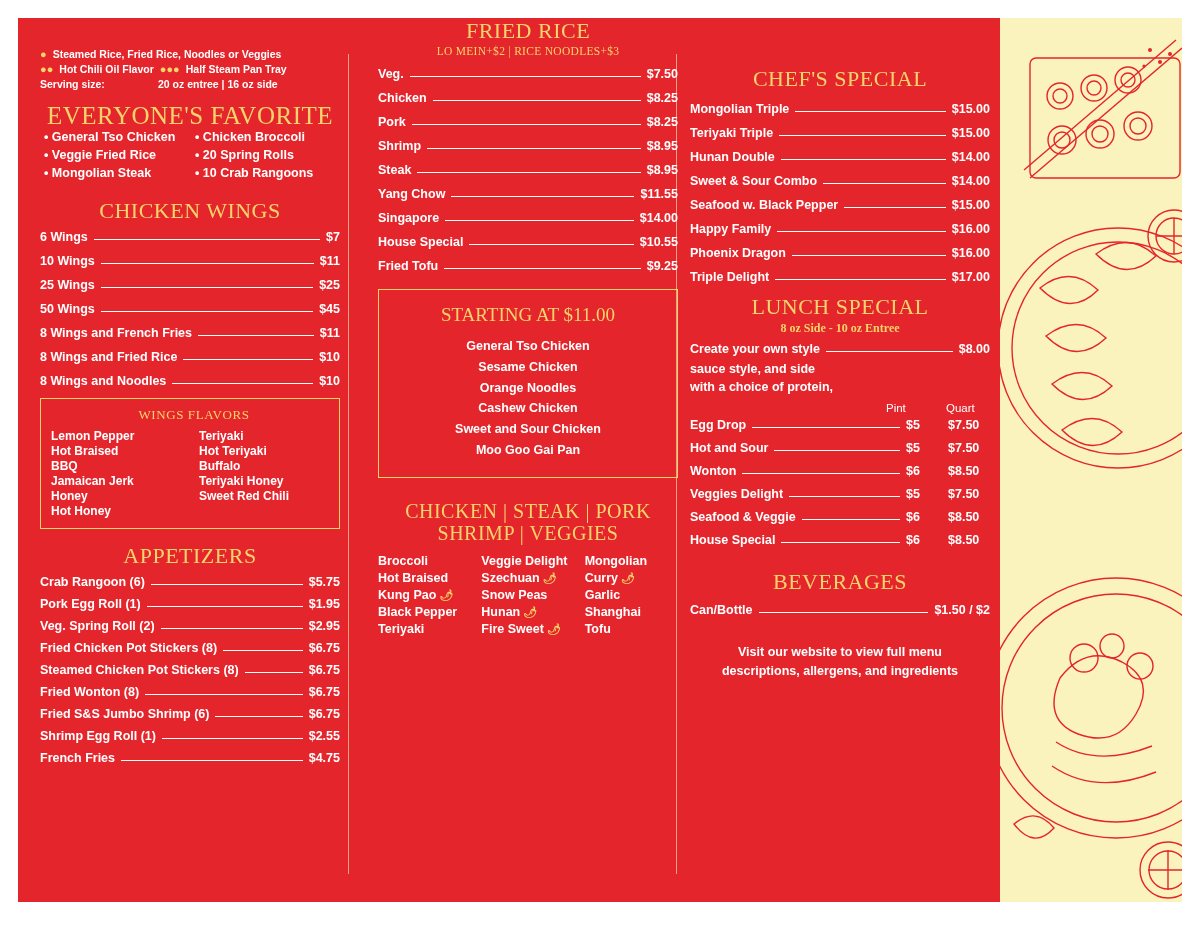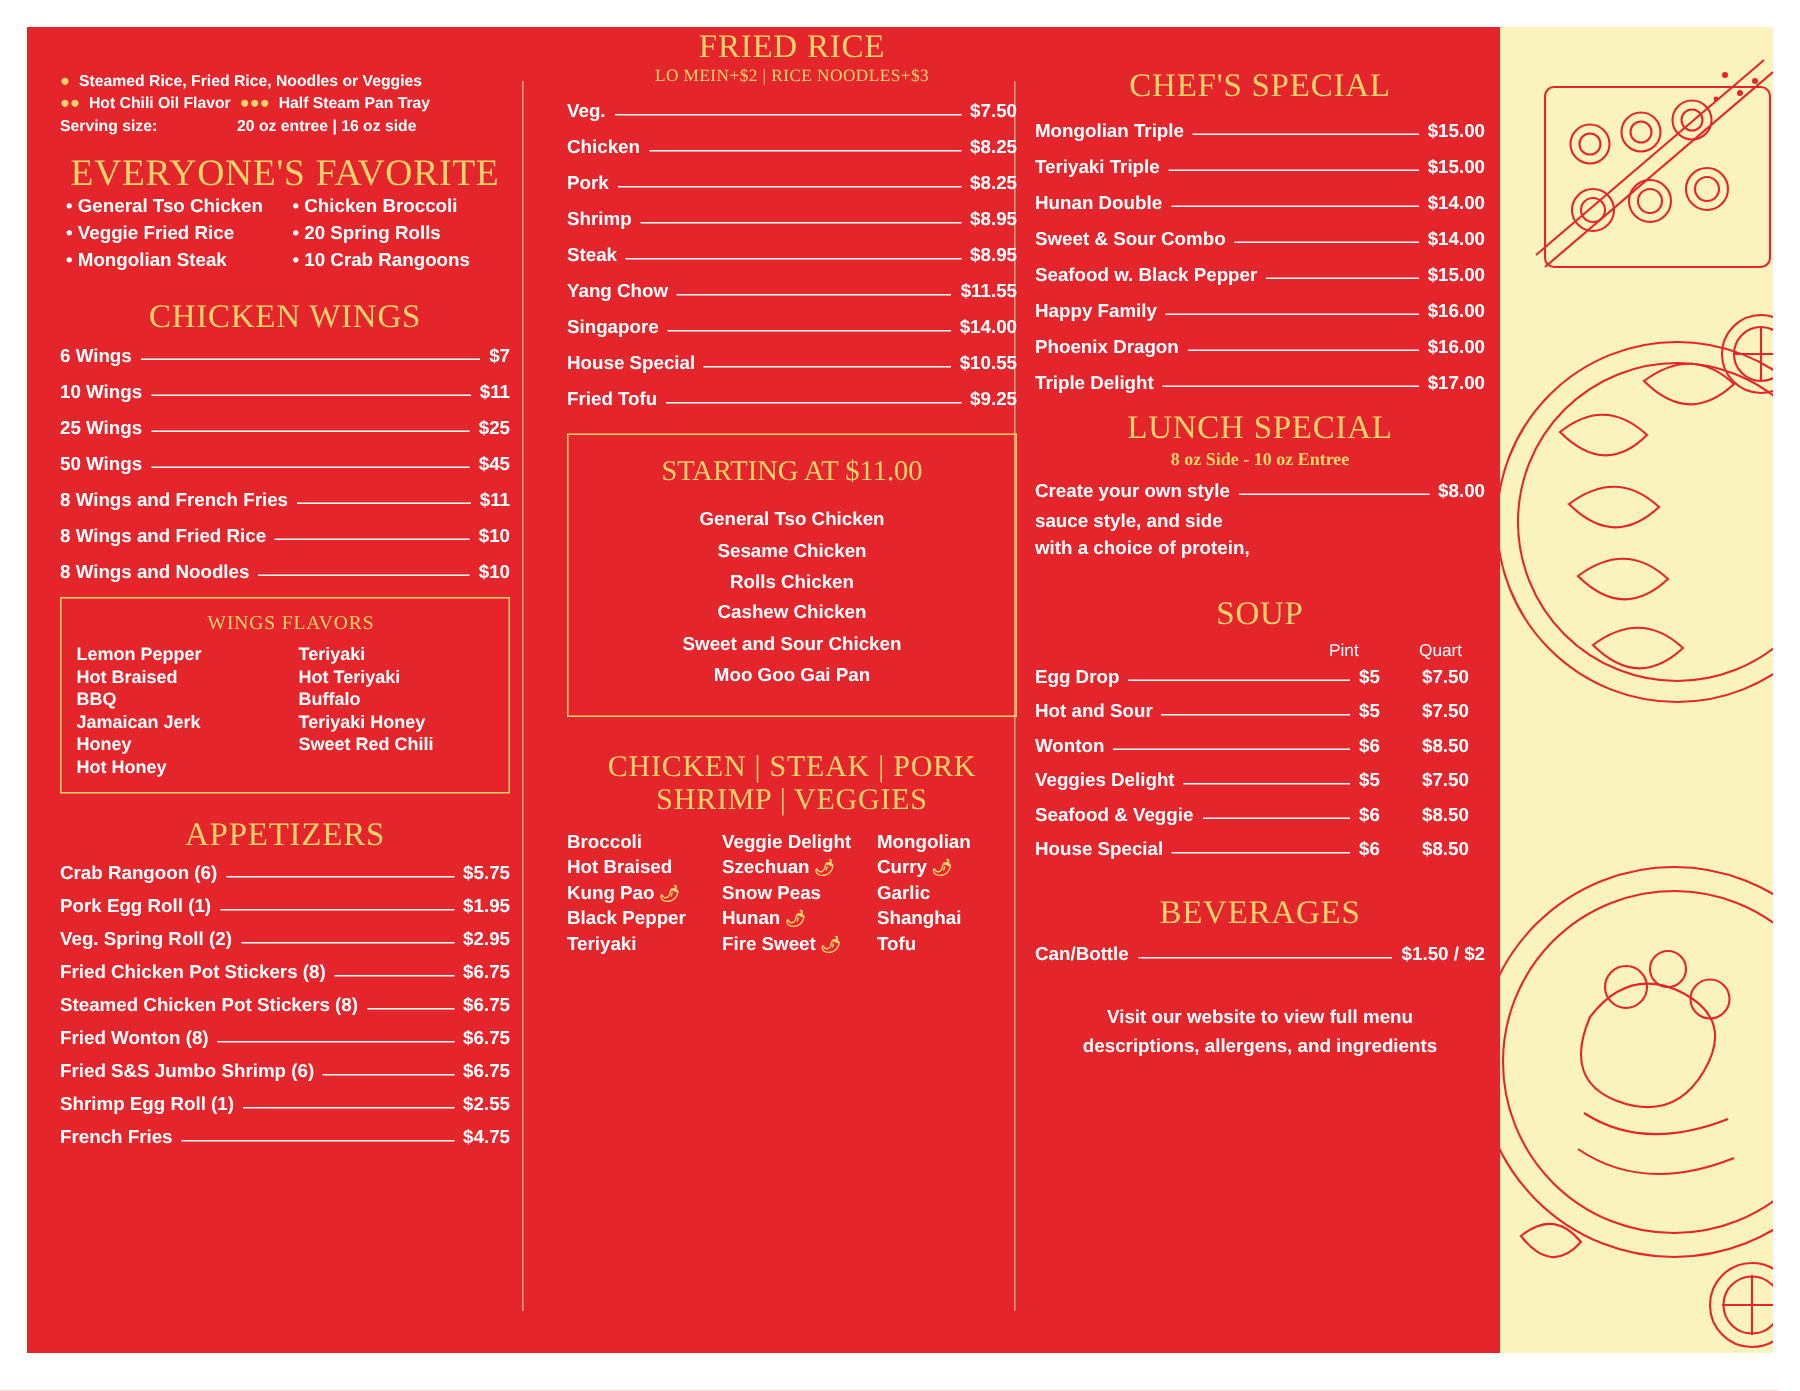--- a/index.html
+++ b/index.html
@@ -54,21 +54,21 @@
     width: 982px; height: 884px;
   }
   .col {
     position: absolute;
     top: 0;
     height: 884px;
     box-sizing: border-box;
   }
   .col1 { left: 22px;  width: 300px; }
   .col2 { left: 360px; width: 300px; }
-  .col3 { left: 672px; width: 300px; padding-top: 26px; }
+  .col3 { left: 672px; width: 300px; padding-top: 48px; }
   .divider {
     position: absolute;
     top: 36px;
     width: 1px;
     height: 820px;
     background: #f6c9a0;
     opacity: .75;
   }
   .div1 { left: 330px; }
   .div2 { left: 658px; }
@@ -532,21 +532,21 @@
             <span class="lead"></span>
             <span class="pr">$9.25</span>
           </div>
         </div>
 
         <div class="popular-box">
           <div class="pop-sub">STARTING AT $11.00</div>
           <div class="pop-list">
             <div>General Tso Chicken</div>
             <div>Sesame Chicken</div>
-            <div>Rolls Chicken</div>
+            <div>Orange Noodles</div>
             <div>Cashew Chicken</div>
             <div>Sweet and Sour Chicken</div>
             <div>Moo Goo Gai Pan</div>
           </div>
         </div>
 
         <div class="hdr hdr-md protein-hdr">
           <div>CHICKEN | STEAK | PORK</div>
           <div>SHRIMP | VEGGIES</div>
         </div>
@@ -622,21 +622,20 @@
             <span class="nm">Create your own style</span>
             <span class="lead"></span>
             <span class="pr">$8.00</span>
           </div>
           <div class="lunch-desc">
             <div>sauce style, and side</div>
             <div>with a choice of protein,</div>
           </div>
         </div>
 
-        <div class="hdr hdr-lg mt22">SOUP</div>
         <div class="soup-head mt6">
           <span>Pint</span>
           <span>Quart</span>
         </div>
         <div class="rows">
           <div class="srow">
             <span class="nm">Egg Drop</span>
             <span class="lead"></span>
             <span class="p1">$5</span>
             <span class="p2">$7.50</span>

